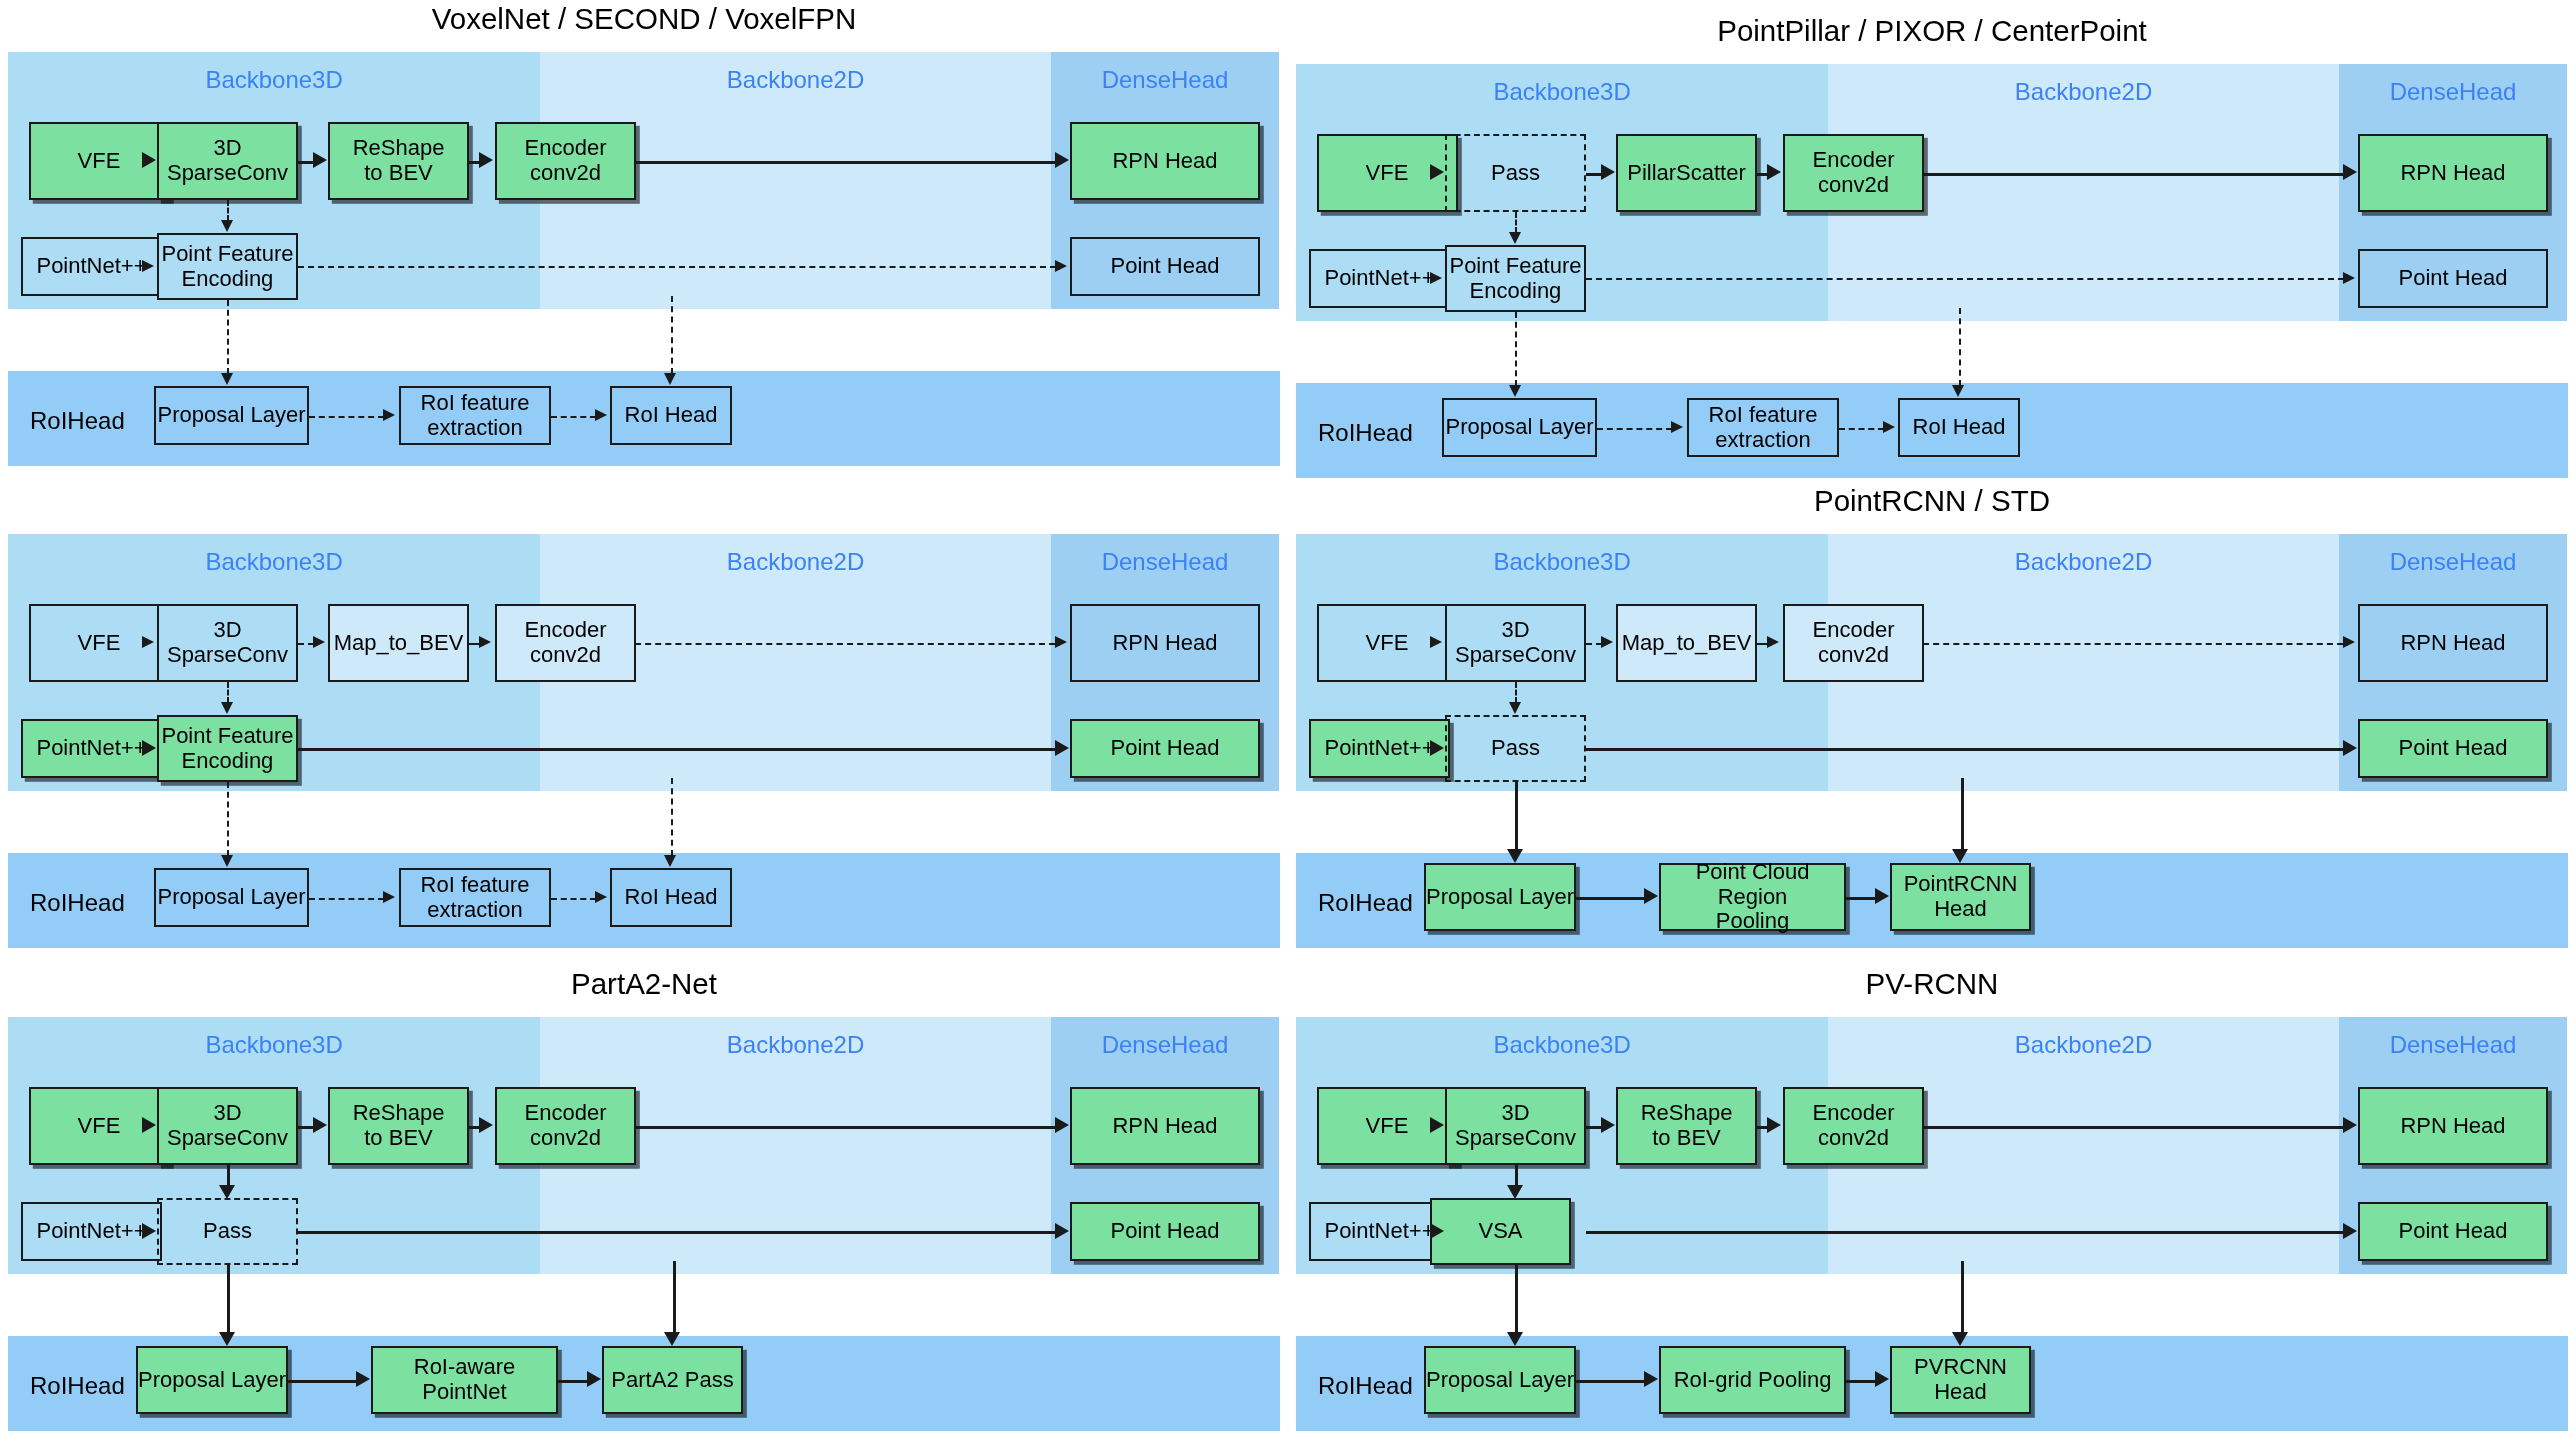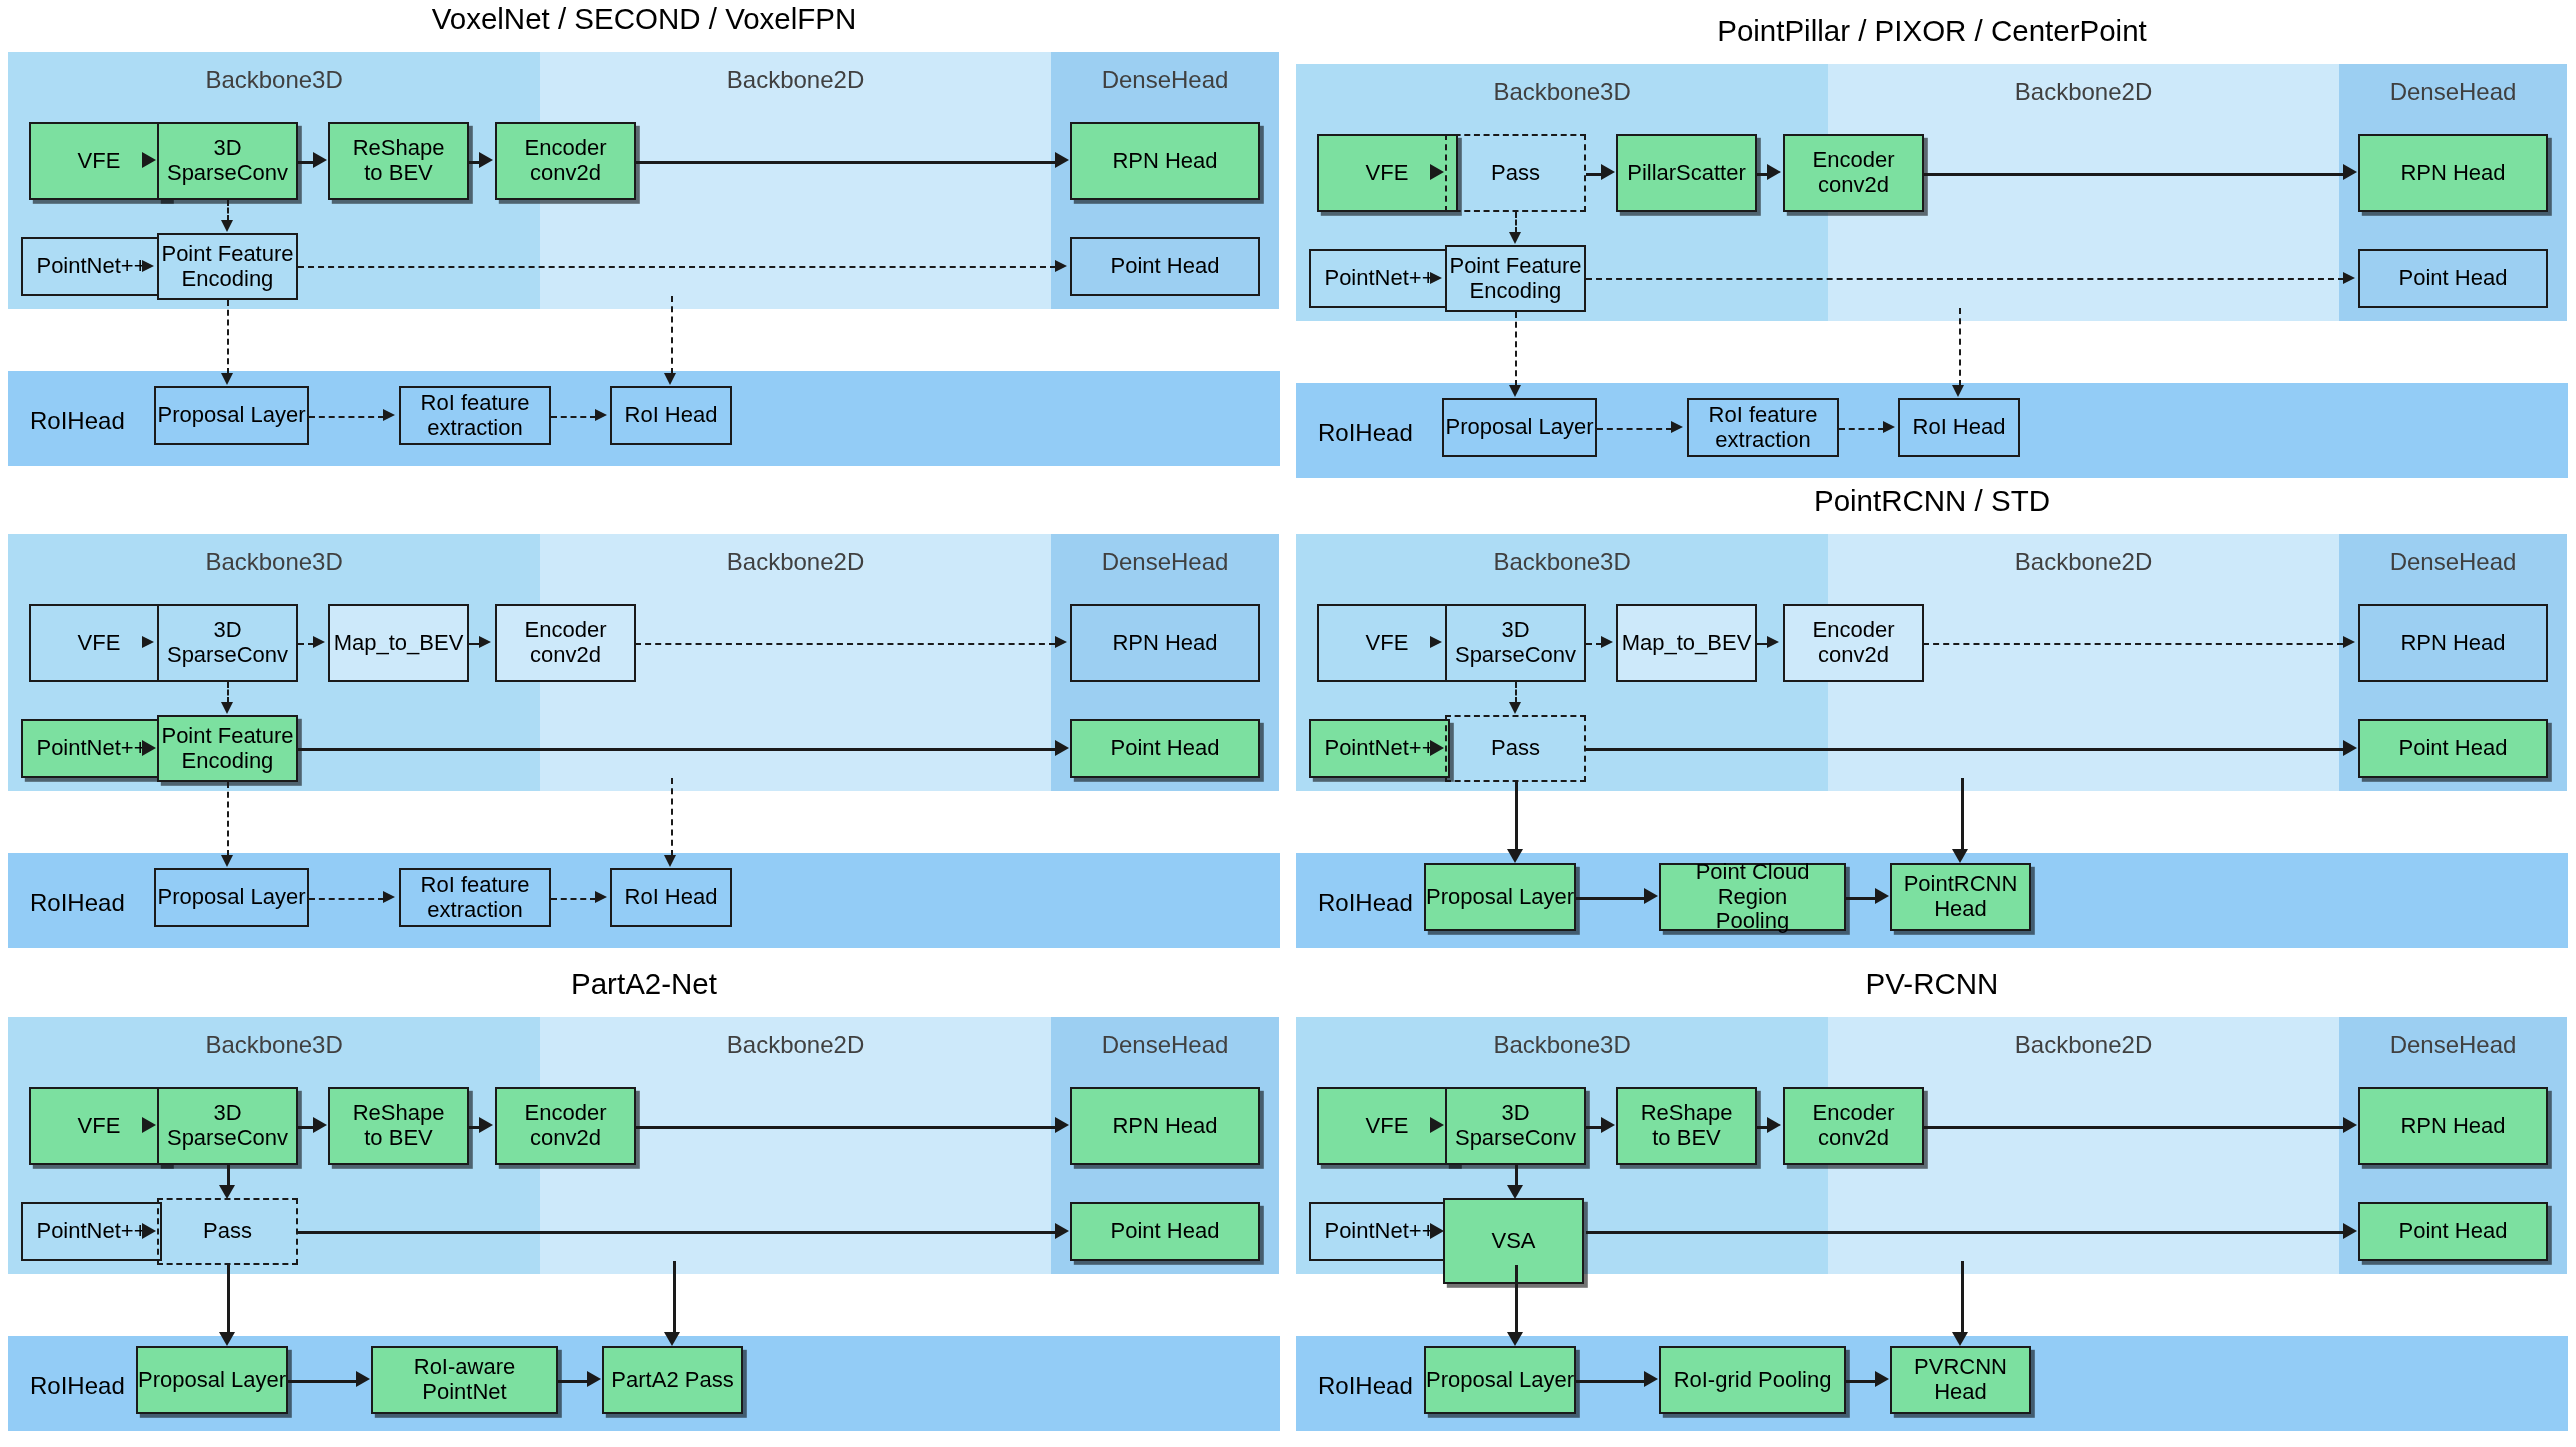--- a/index.html
+++ b/index.html
@@ -10,21 +10,21 @@
   .panel-title{position:absolute;left:0;top:1.9px;width:1288px;text-align:center;
       font-size:29.5px;font-weight:400;color:#000;letter-spacing:0px;white-space:nowrap;}
 
   
   .band{position:absolute;}
   .band3d{background:#ADDCF5;}
   .band2d{background:#CDE9FA;}
   .bandhead{background:#9CCFF2;}
   .bandroi{background:#93CCF6;}
 
-  .band-label{position:absolute;font-size:24px;color:#404040;text-align:center;white-space:nowrap;}
+  .band-label{position:absolute;font-size:24px;color:#3b82f6;text-align:center;white-space:nowrap;}
   .roi-label{position:absolute;font-size:24px;color:#000;white-space:nowrap;}
 
   
   .node{position:absolute;box-sizing:border-box;border:2.9px solid #1a1a1a;
         display:flex;align-items:center;justify-content:center;text-align:center;
         font-size:22px;line-height:1.12;color:#000;white-space:pre-line;}
   .node.green{background:#7CE0A0;}
   .node.pale3d{background:#ADDCF5;}
   .node.pale2d{background:#CDE9FA;}
   .node.palehead{background:#9CCFF2;}
@@ -297,21 +297,21 @@
       <div class="roi-label" style="left:30px;top:407px;">RoIHead</div>
       <div class="node green sh" style="left:28.5px;top:122px;width:141px;height:78px;">VFE</div>
       <div class="node green sh" style="left:157px;top:122px;width:141px;height:78px;">3D
 SparseConv</div>
       <div class="node green sh" style="left:328px;top:122px;width:141px;height:78px;">ReShape
 to BEV</div>
       <div class="node green sh" style="left:495px;top:122px;width:141px;height:78px;">Encoder
 conv2d</div>
       <div class="node green sh" style="left:1070px;top:122px;width:190px;height:78px;">RPN Head</div>
       <div class="node pale3d" style="left:21px;top:237px;width:141px;height:59px;">PointNet++</div>
-      <div class="node green sh" style="left:155px;top:233px;width:141px;height:86px;">VSA</div>
+      <div class="node green sh" style="left:142px;top:233px;width:141px;height:67px;">VSA</div>
       <div class="node green sh" style="left:1070px;top:237px;width:190px;height:59px;">Point Head</div>
       <div class="node green sh" style="left:136px;top:381px;width:152px;height:68px;">Proposal Layer</div>
       <div class="node green sh" style="left:371px;top:381px;width:187px;height:68px;">RoI-grid Pooling</div>
       <div class="node green sh" style="left:602px;top:381px;width:141px;height:68px;">PVRCNN
 Head</div>
       <div class="hline" style="left:169px;top:161px;width:-27px;"></div>
       <div class="arrowR" style="left:142px;top:152px;"></div>
       <div class="hline" style="left:298px;top:161px;width:16px;"></div>
       <div class="arrowR" style="left:313px;top:152px;"></div>
       <div class="hline" style="left:469px;top:161px;width:11.4px;"></div>

